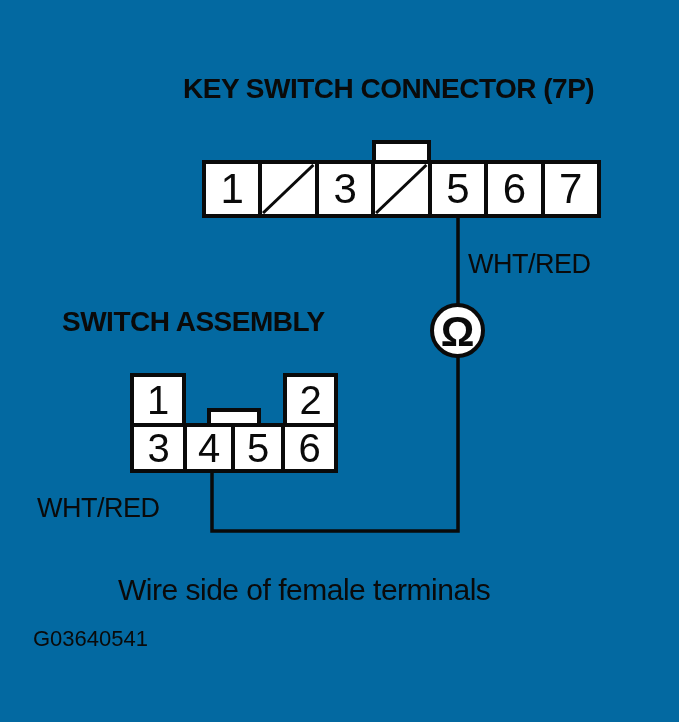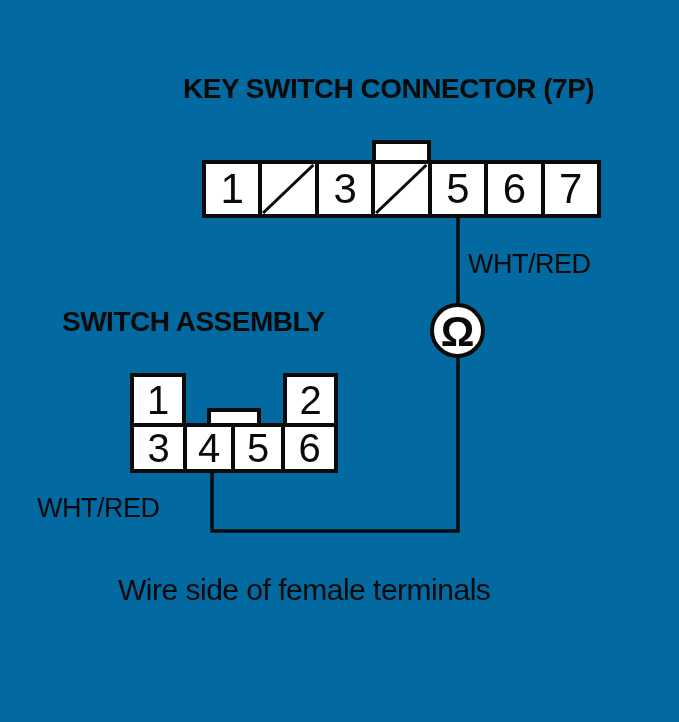--- a/index.html
+++ b/index.html
@@ -176,14 +176,15 @@
     </div>
     <div class="cell">
       <span>6</span>
     </div>
   </div>
 
   <div class="abs wire-label" style="left:37px;top:493px;">WHT/RED</div>
 
   <div class="abs caption" style="left:118px;top:573px;">Wire side of female terminals</div>
 
+  <div class="abs figure-id" style="left:33px;top:626px;">G03640541</div>
 
 </div>
 
 </body></html>

